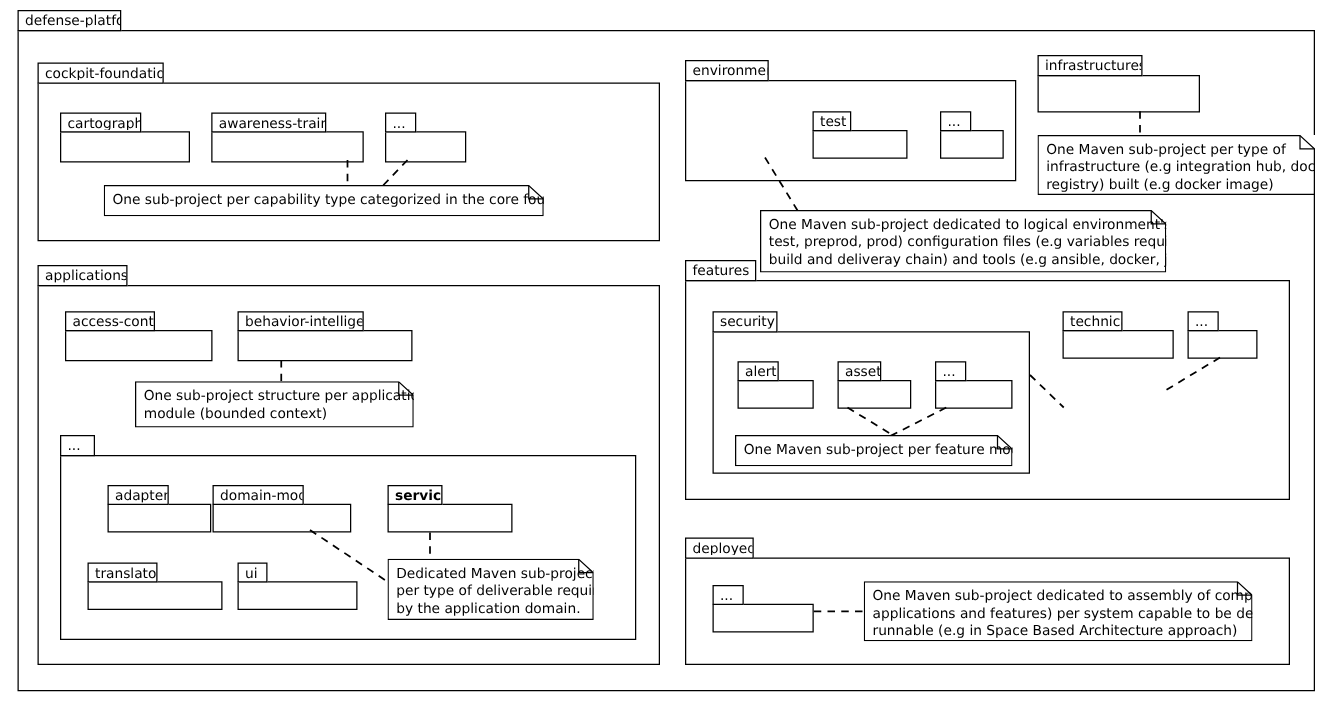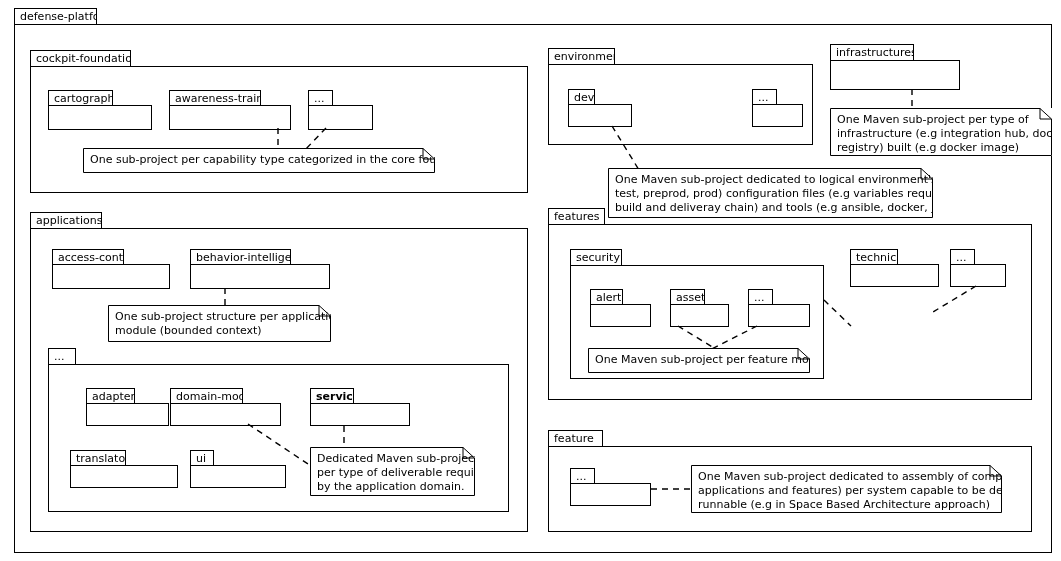--- a/index.html
+++ b/index.html
@@ -251,27 +251,27 @@
 by the application domain.</div>
   </div>
 
   <div class="pkg pkg-outer" style="left:548px; top:48px; width:265px; height:97px;">
     <div class="pkg-tab t11" style="width:67px; height:17px;">
       <span>environments</span>
     </div>
     <div class="pkg-body" style="top:16px; width:265px; height:81px;"></div>
   </div>
 
-  <div class="pkg pkg-leaf" style="left:568px; top:89px; width:64px; height:38px;">
-    <div class="pkg-tab t11" style="width:27px; height:16px;">
-      <span>dev</span>
-    </div>
-    <div class="pkg-body" style="top:15px; width:64px; height:23px;"></div>
-  </div>
-
+
+  <div class="pkg pkg-leaf" style="left:650px; top:89px; width:76px; height:38px;">
+    <div class="pkg-tab t11" style="width:31px; height:16px;">
+      <span>test</span>
+    </div>
+    <div class="pkg-body" style="top:15px; width:76px; height:23px;"></div>
+  </div>
 
   <div class="pkg pkg-leaf" style="left:752px; top:89px; width:51px; height:38px;">
     <div class="pkg-tab t11" style="width:25px; height:16px;">
       <span>...</span>
     </div>
     <div class="pkg-body" style="top:15px; width:51px; height:23px;"></div>
   </div>
 
   <svg class="link" style="left:604px; top:126px; width:42px; height:46px;">
     <line x1="8" y1="0" x2="35" y2="44"></line>
@@ -376,21 +376,21 @@
     <line x1="46" y1="0" x2="3" y2="26"></line>
   </svg>
 
   <svg class="link" style="left:824px; top:300px; width:30px; height:28px;">
     <line x1="0" y1="0" x2="27" y2="26"></line>
   </svg>
 
 
   <div class="pkg pkg-outer" style="left:548px; top:430px; width:484px; height:102px;">
     <div class="pkg-tab t11" style="width:55px; height:17px;">
-      <span>feature</span>
+      <span>deployed</span>
     </div>
     <div class="pkg-body" style="top:16px; width:484px; height:86px;"></div>
   </div>
 
   <div class="pkg pkg-leaf" style="left:570px; top:468px; width:81px; height:38px;">
     <div class="pkg-tab t11" style="width:25px; height:16px;">
       <span>...</span>
     </div>
     <div class="pkg-body" style="top:15px; width:81px; height:23px;"></div>
   </div>

